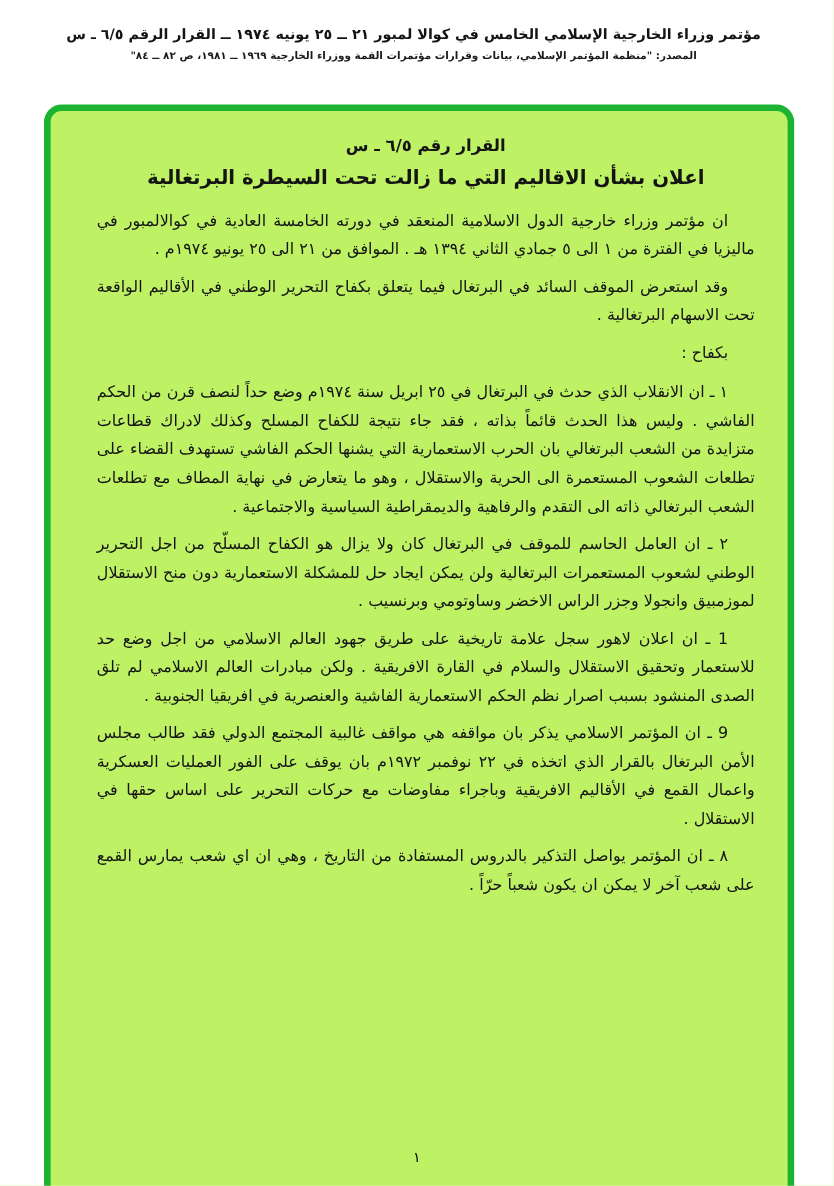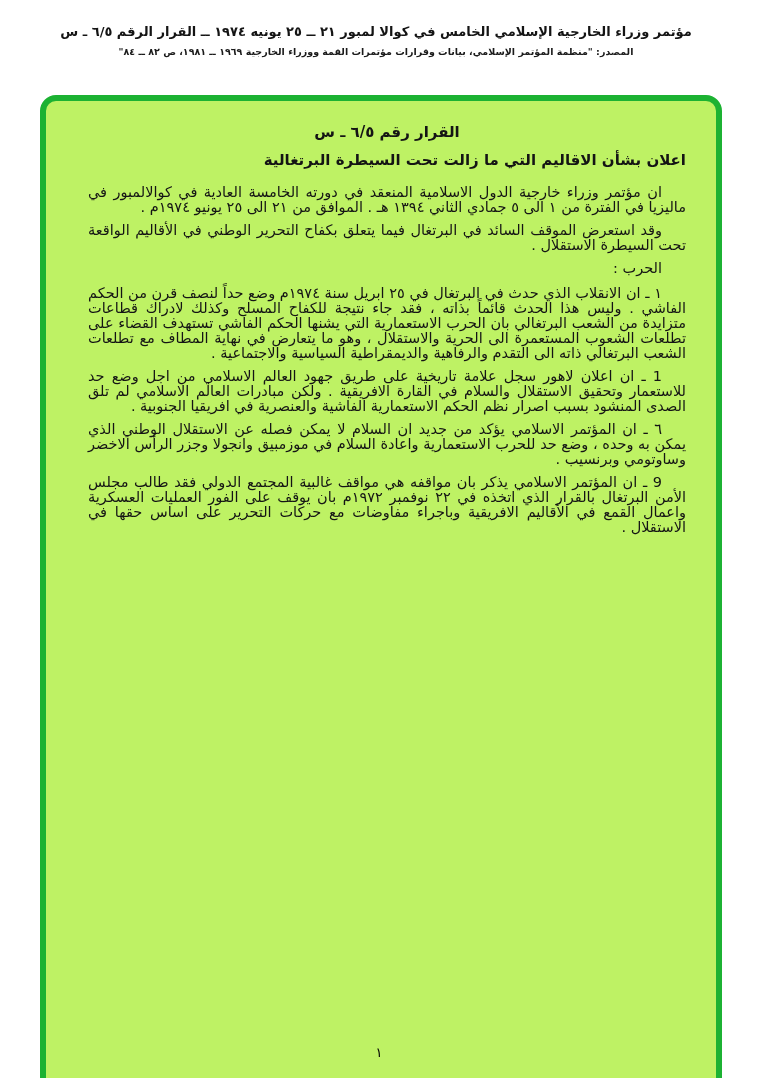--- a/index.html
+++ b/index.html
@@ -18,24 +18,24 @@
   }
   .doc-frame{
     position:absolute;left:40px;top:95px;width:682px;height:1072px;
     box-sizing:border-box;border:6px solid #1cb232;border-radius:16px;
     padding:16px 30px 0 42px;direction:rtl;overflow:hidden;background:#bef264;
   }
   .doc-title{
     text-align:center;font-weight:bold;font-size:15px;margin:6px 0 10px 0;
   }
   .doc-subtitle{
-    text-align:right;font-weight:bold;font-size:15px;margin:0 0 16px 0;
+    text-align:center;font-weight:bold;font-size:18px;margin:0 0 16px 0;
   }
   .para{
-    font-size:14.5px;line-height:15px;margin:0 0 8px 0;
+    font-size:14.5px;line-height:26px;margin:0 0 8px 0;
     text-align:justify;text-align-last:right;text-indent:24px;
   }
   .declare{
     text-align:right;margin:4px 0 10px 0;
   }
   .page-number{
     position:absolute;left:0;right:0;bottom:18px;text-align:center;
     font-size:13px;color:#000;
   }
 </style>
@@ -45,24 +45,25 @@
 <header class="top-header">
   <div class="line1">مؤتمر وزراء الخارجية الإسلامي الخامس في كوالا لمبور ٢١ ــ ٢٥ يونيه ١٩٧٤ ــ القرار الرقم ٦/٥ ـ س</div>
   <div class="line2">المصدر: "منظمة المؤتمر الإسلامي، بيانات وقرارات مؤتمرات القمة ووزراء الخارجية ١٩٦٩ ــ ١٩٨١، ص ٨٢ ــ ٨٤"</div>
 </header>
 
 <main class="doc-frame" style="border-color: rgb(28, 178, 50);">
   <div class="doc-title">القرار رقم ٦/٥ ـ س</div>
   <div class="doc-subtitle">اعلان بشأن الاقاليم التي ما زالت تحت السيطرة البرتغالية</div>
 
   <p class="para">ان مؤتمر وزراء خارجية الدول الاسلامية المنعقد في دورته الخامسة العادية في كوالالمبور في ماليزيا في الفترة من ١ الى ٥ جمادي الثاني ١٣٩٤ هـ . الموافق من ٢١ الى ٢٥ يونيو ١٩٧٤م .</p>
-  <p class="para">وقد استعرض الموقف السائد في البرتغال فيما يتعلق بكفاح التحرير الوطني في الأقاليم الواقعة تحت السيطرة الاستقلال .</p>
+  <p class="para">وقد استعرض الموقف السائد في البرتغال فيما يتعلق بكفاح التحرير الوطني في الأقاليم الواقعة تحت الاسهام البرتغالية .</p>
 
-  <p class="para declare">الحرب :</p>
+  <p class="para declare">بكفاح :</p>
 
   <p class="para">١ ـ ان الانقلاب الذي حدث في البرتغال في ٢٥ ابريل سنة ١٩٧٤م وضع حداً لنصف قرن من الحكم الفاشي . وليس هذا الحدث قائماً بذاته ، فقد جاء نتيجة للكفاح المسلح وكذلك لادراك قطاعات متزايدة من الشعب البرتغالي بان الحرب الاستعمارية التي يشنها الحكم الفاشي تستهدف القضاء على تطلعات الشعوب المستعمرة الى الحرية والاستقلال ، وهو ما يتعارض في نهاية المطاف مع تطلعات الشعب البرتغالي ذاته الى التقدم والرفاهية والديمقراطية السياسية والاجتماعية .</p>
+  <p class="para">٢ ـ ان العامل الحاسم للموقف في البرتغال كان ولا يزال هو الكفاح المسلّح من اجل التحرير الوطني لشعوب المستعمرات البرتغالية ولن يمكن ايجاد حل للمشكلة الاستعمارية دون منح الاستقلال لموزمبيق وانجولا وجزر الراس الاخضر وساوتومي وبرنسيب .</p>
   <p class="para">1 ـ ان اعلان لاهور سجل علامة تاريخية على طريق جهود العالم الاسلامي من اجل وضع حد للاستعمار وتحقيق الاستقلال والسلام في القارة الافريقية . ولكن مبادرات العالم الاسلامي لم تلق الصدى المنشود بسبب اصرار نظم الحكم الاستعمارية الفاشية والعنصرية في افريقيا الجنوبية .</p>
-  <p class="para">٦ ـ ان المؤتمر الاسلامي يؤكد من جديد ان السلام لا يمكن فصله عن الاستقلال الوطني الذي يمكن به وحده ، وضع حد للحرب الاستعمارية واعادة السلام في موزمبيق وانجولا وجزر الرأس الاخضر وساوتومي وبرنسيب .</p>
   <p class="para">9 ـ ان المؤتمر الاسلامي يذكر بان مواقفه هي مواقف غالبية المجتمع الدولي فقد طالب مجلس الأمن البرتغال بالقرار الذي اتخذه في ٢٢ نوفمبر ١٩٧٢م بان يوقف على الفور العمليات العسكرية واعمال القمع في الأقاليم الافريقية وباجراء مفاوضات مع حركات التحرير على اساس حقها في الاستقلال .</p>
+  <p class="para">٨ ـ ان المؤتمر يواصل التذكير بالدروس المستفادة من التاريخ ، وهي ان اي شعب يمارس القمع على شعب آخر لا يمكن ان يكون شعباً حرّاً .</p>
 
 </main>
 
 <div class="page-number">١</div>
 
 </body></html>

